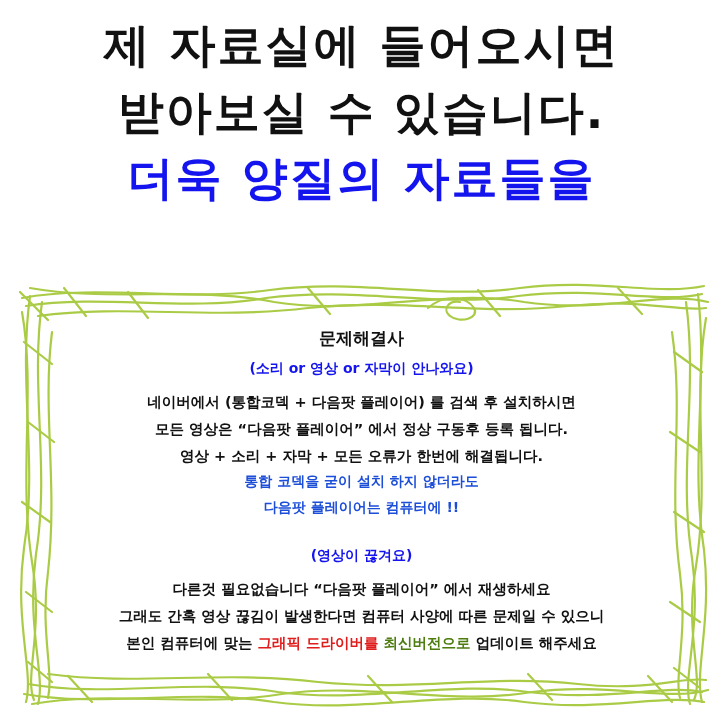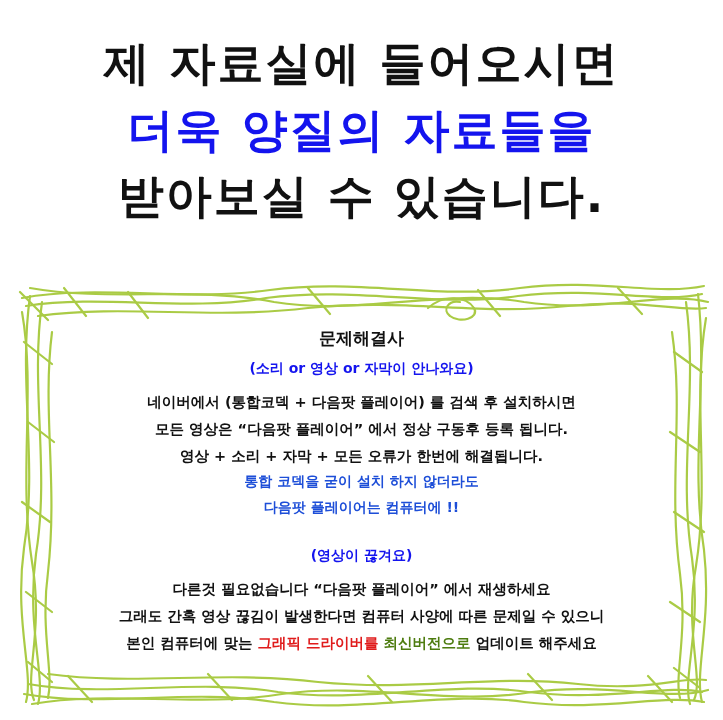--- a/index.html
+++ b/index.html
@@ -16,21 +16,21 @@
   }
 
   
   .headline {
     position: absolute;
     top: 0;
     left: 0;
     width: 723px;
     height: 268px;
     text-align: center;
-    padding-top: 30px;
+    padding-top: 12px;
     box-sizing: border-box;
   }
   .headline-line {
     font-family: "DejaVu Sans", sans-serif;
     font-size: 46px;
     font-weight: 700;
     letter-spacing: 2px;
     line-height: 1.45;
     color: #111111;
     white-space: nowrap;
@@ -89,22 +89,22 @@
     height: 26px;
   }
   .mixed .red-seg { color: #e01b1b; }
   .mixed .blue-seg { color: #4d7c0f; }
 </style>
 </head>
 <body>
 
 <div class="headline">
   <div class="headline-line">제 자료실에 들어오시면</div>
+  <div class="headline-line">받아보실 수 있습니다.</div>
   <div class="headline-line accent">더욱 양질의 자료들을</div>
-  <div class="headline-line">받아보실 수 있습니다.</div>
 </div>
 
 <div class="frame-wrap">
   <svg class="frame-svg" width="707" height="440" viewBox="0 0 707 440">
     <g fill="none" stroke="#a6c93c" stroke-width="2.2" stroke-linecap="round" stroke-linejoin="round" opacity="0.95">
 
       <path d="M14 26 C 90 12, 180 30, 262 18 C 350 6, 430 28, 512 16 C 590 6, 650 24, 696 14"></path>
       <path d="M18 34 C 96 22, 176 40, 258 26 C 348 14, 428 36, 510 24 C 592 14, 652 32, 694 22"></path>
       <path d="M22 16 C 100 30, 186 14, 266 30 C 352 44, 436 16, 516 30 C 596 42, 656 18, 700 30"></path>
       <path d="M30 44 C 120 32, 200 48, 300 36 C 400 26, 470 44, 560 34 C 630 26, 670 40, 698 36"></path>

